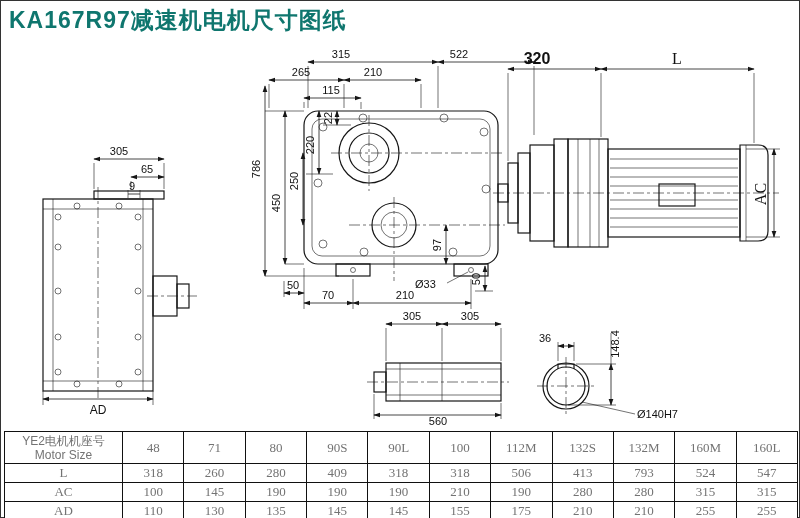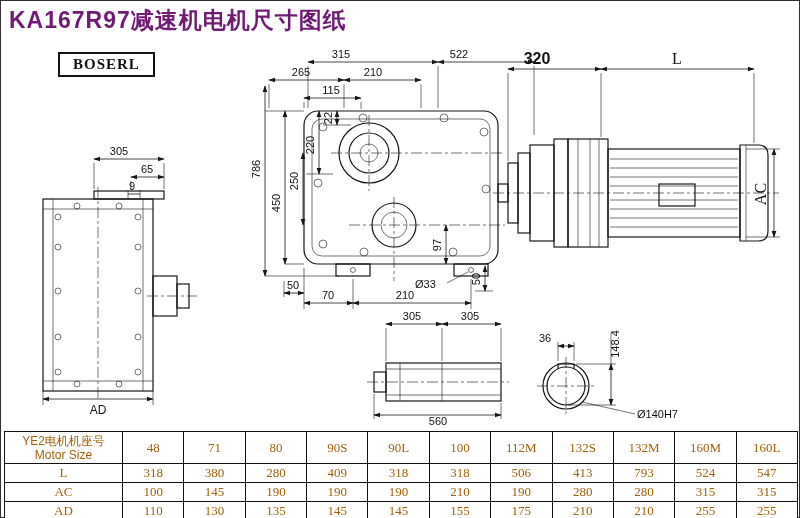--- a/index.html
+++ b/index.html
@@ -1,45 +1,42 @@
 <!DOCTYPE html>
 <html><head>
 <meta charset="utf-8">
 <style>
   * { margin:0; padding:0; box-sizing:border-box; }
   html,body { width:800px; height:518px; }
   body { background:#fff; font-family:"Liberation Sans",sans-serif; position:relative; overflow:hidden; }
   .sheet { position:absolute; inset:0; border:1px solid #333; background:#fff; }
-  .title { position:absolute; left:8px; top:4px; font-size:23px; font-weight:bold; color:#701a75; letter-spacing:1px; white-space:nowrap; }
+  .title { position:absolute; left:8px; top:4px; font-size:23px; font-weight:bold; color:#0f766e; letter-spacing:1px; white-space:nowrap; }
   .logo { position:absolute; left:57px; top:51px; border:2px solid #111; padding:2px 13px; font-family:"Liberation Serif",serif; font-weight:bold; font-size:15px; letter-spacing:1px; color:#111; background:#fff; }
   svg.drawing { position:absolute; left:0; top:40px; }
 
   .ln   { stroke:#161616; stroke-width:1.2; fill:none; }
   .thin { stroke:#161616; stroke-width:0.6; fill:none; }
   .dim  { stroke:#161616; stroke-width:0.8; fill:none; }
   .cl   { stroke:#161616; stroke-width:0.6; fill:none; stroke-dasharray:11 3 3 3; }
   .dtxt   { font:11px "Liberation Sans",sans-serif; fill:#111; }
   .dtxt12 { font:12px "Liberation Sans",sans-serif; fill:#111; }
   .bigbold  { font:bold 16px "Liberation Sans",sans-serif; fill:#111; }
   .bigserif { font:16px "Liberation Serif",serif; fill:#111; }
 
   table.dims { position:absolute; left:3px; top:430px; width:794px; border-collapse:collapse; table-layout:fixed; font-family:"Liberation Serif",serif; background:#fff; }
-  table.dims th, table.dims td { border:1px solid #111; text-align:center; font-weight:normal; font-size:13px; padding:1px 0; height:19px; color:#a16207; }
+  table.dims th, table.dims td { border:1px solid #111; text-align:center; font-weight:normal; font-size:13px; padding:1px 0; height:19px; color:#737373; }
   table.dims thead th { height:32px; }
   .hdr1, .hdr2 { font-size:12px; line-height:14px; font-family:"Liberation Sans",sans-serif; }
 </style>
 </head>
 <body>
 
 <div class="sheet">
 
   <div class="title">KA167R97减速机电机尺寸图纸</div>
-  <div class="logo">
-    <span>BOSERL</span>
-  </div>
 
   <svg class="drawing" width="800" height="388" viewBox="0 0 800 388">
     <defs>
       <marker id="arr" viewBox="0 0 10 10" refX="9" refY="5" markerWidth="9" markerHeight="9" orient="auto-start-reverse">
         <path d="M0,1.5 L10,5 L0,8.5 Z" fill="#161616"></path>
       </marker>
     </defs>
 
     <g>
       <rect class="ln" x="42" y="158" width="110" height="192"></rect>
@@ -275,21 +272,21 @@
           <th>132S</th>
           <th>132M</th>
           <th>160M</th>
           <th>160L</th>
         </tr>
     </thead>
     <tbody id="size-body">
         <tr>
           <th>L</th>
           <td>318</td>
-          <td>380</td>
+          <td>260</td>
           <td>280</td>
           <td>409</td>
           <td>318</td>
           <td>318</td>
           <td>506</td>
           <td>413</td>
           <td>793</td>
           <td>524</td>
           <td>547</td>
         </tr>

